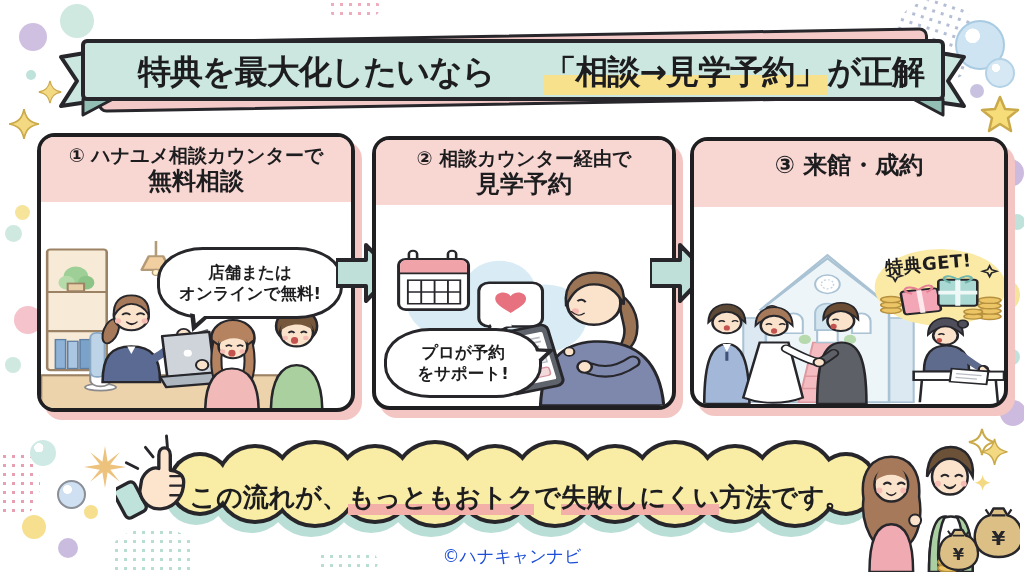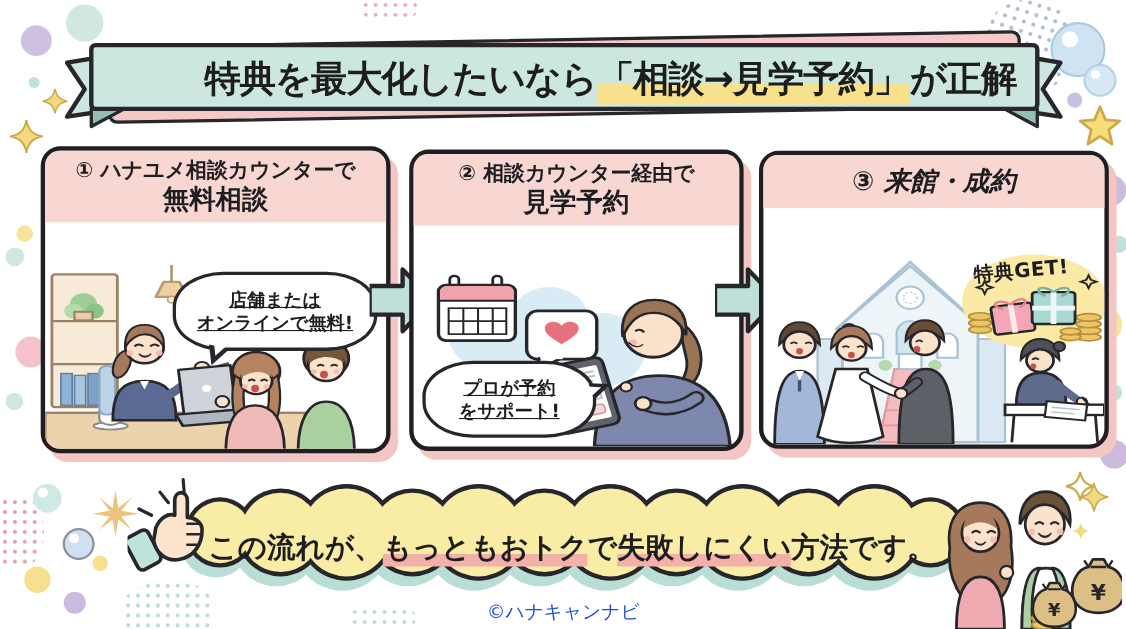--- a/index.html
+++ b/index.html
@@ -6,35 +6,35 @@
   .stage{position:relative;width:1024px;height:572px;background:#ffffff;overflow:hidden;
          font-family:"DejaVu Sans",sans-serif;color:#1d1d1f;}
   .dot{position:absolute;border-radius:50%;}
   .halftone{position:absolute;background-size:9px 9px;}
   .sp{position:absolute;}
   
   .banner-svg{position:absolute;left:55px;top:24px;width:915px;height:95px;z-index:2;}
   .banner-title{position:absolute;left:100px;top:46px;width:824px;height:52px;z-index:3;
       display:flex;align-items:center;justify-content:flex-end;
       font-size:33px;font-weight:900;letter-spacing:-1px;white-space:nowrap;}
-  .hl{background:linear-gradient(transparent 56%,#f7e18c 56%);padding:0 1px;}
+  .hl{background:linear-gradient(transparent 56%,#f7e18c 56%);padding:0 1px;margin-left:48px;}
   
   .panel{position:absolute;display:flex;flex-direction:column;background:#fff;
       border:4px solid #1f1f22;border-radius:18px;box-shadow:7px 8px 0 #f3c6c3;z-index:2;gap:39px;}
   .panel-header{background:#f8d7d3;border-radius:13px 13px 0 0;text-align:center;
       padding:7px 2px 6px;line-height:1.22;}
   .panel-header .hl1{font-size:19px;font-weight:800;display:block;}
   .panel-header .hl2{font-size:24px;font-weight:900;display:block;}
-  .panel-header.single{padding:10px 2px 9px;font-size:24px;font-weight:900;font-style:italic;}
+  .panel-header.single{padding:10px 2px 27px;font-size:24px;font-weight:900;}
   .panel-body{position:relative;flex:1;border-radius:0 0 13px 13px;overflow:hidden;}
   .scene{position:absolute;inset:0;width:100%;height:100%;}
   
   .bubble{position:absolute;background:#fff;border:3px solid #26262b;border-radius:46px/32px;
       display:flex;flex-direction:column;align-items:center;justify-content:center;
-      font-weight:800;font-size:16.5px;line-height:1.3;z-index:4;text-align:center;white-space:nowrap;text-decoration:underline;}
+      font-weight:800;font-size:16.5px;line-height:1.3;z-index:4;text-align:center;white-space:nowrap;}
   .bubble1{left:116px;top:6px;width:180px;height:66px;}
   .bubble1::before{content:"";position:absolute;left:28px;bottom:-17px;width:0;height:0;
       border-left:6px solid transparent;border-right:13px solid transparent;
       border-top:18px solid #26262b;transform:rotate(12deg);}
   .bubble1::after{content:"";position:absolute;left:33px;bottom:-8px;width:0;height:0;
       border-left:4px solid transparent;border-right:9px solid transparent;
       border-top:12px solid #fff;transform:rotate(12deg);}
   .bubble2{left:8px;bottom:8px;width:152px;height:64px;}
   .bubble2::before{content:"";position:absolute;right:-17px;top:14px;width:0;height:0;
       border-top:7px solid transparent;border-bottom:9px solid transparent;

